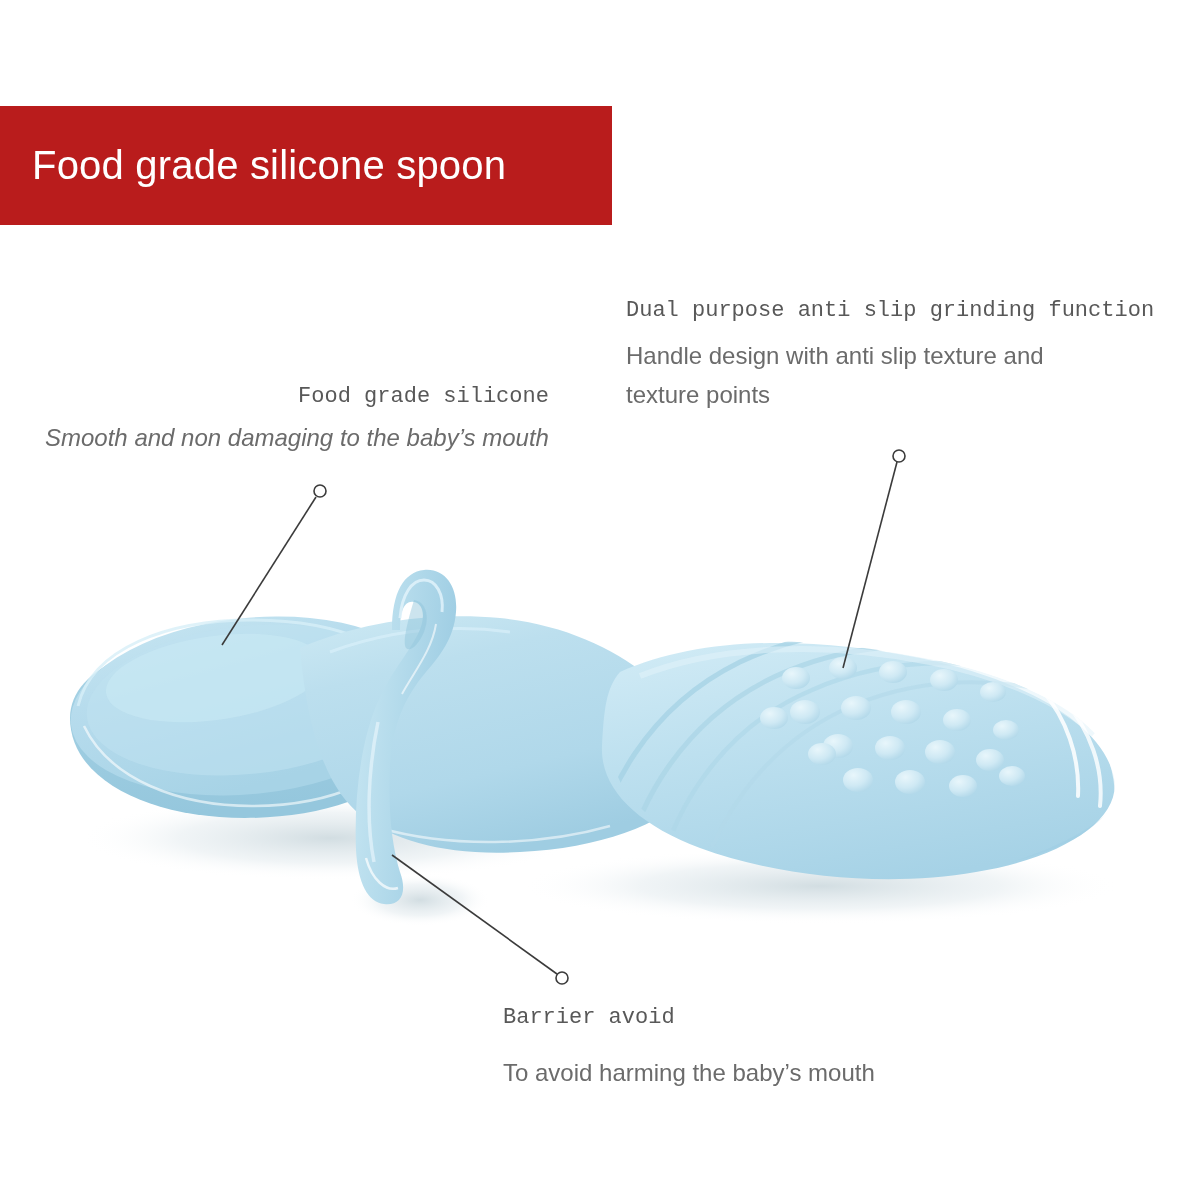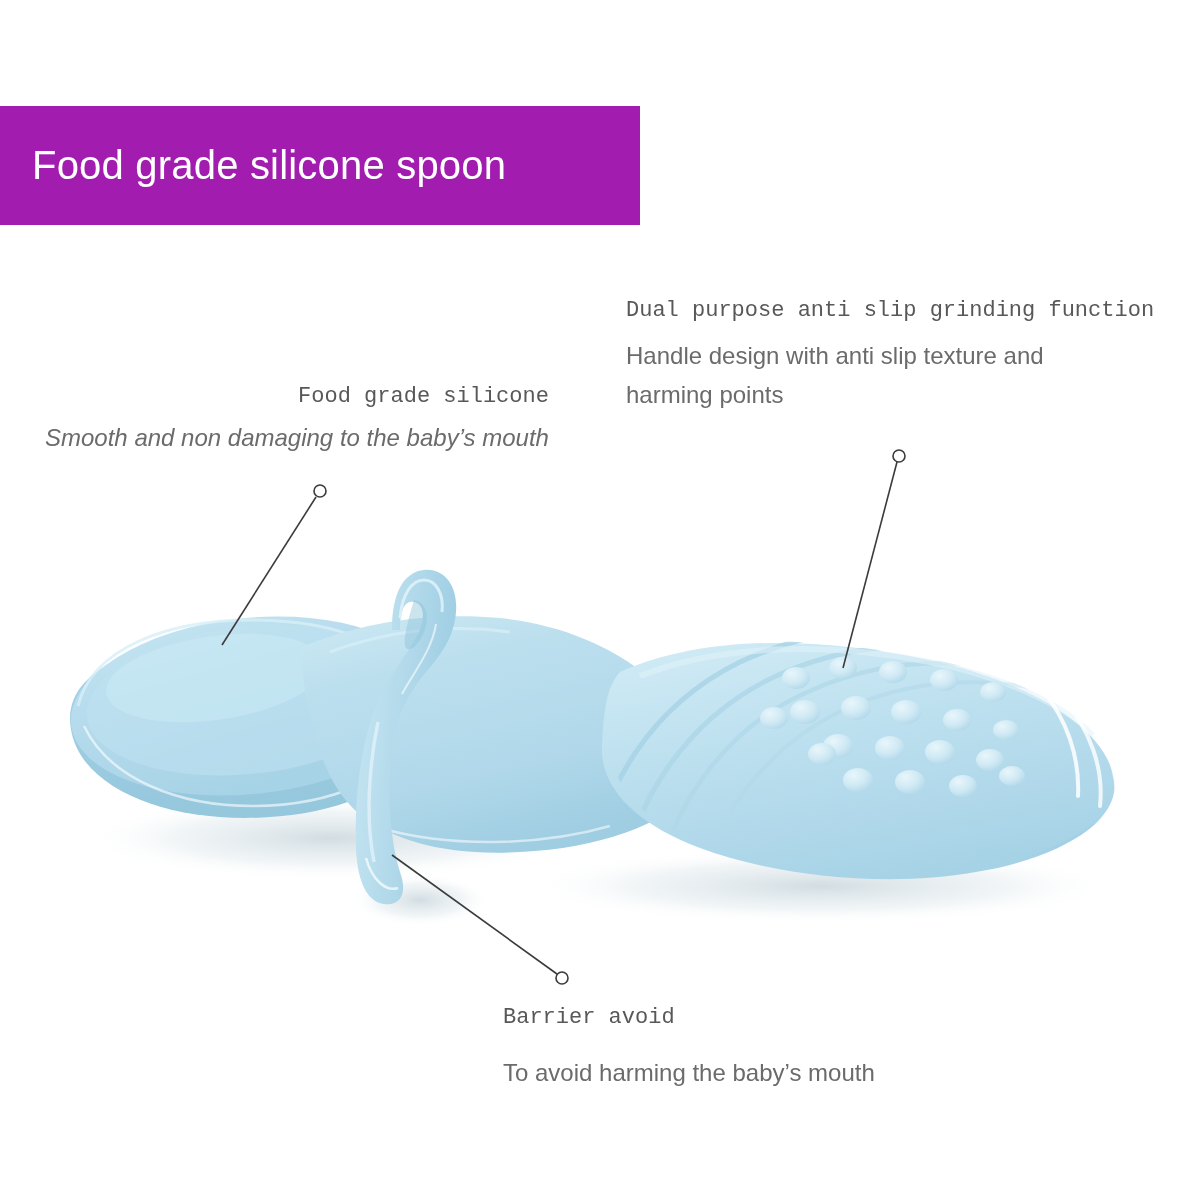--- a/index.html
+++ b/index.html
@@ -19,22 +19,21 @@
     overflow: hidden;
   }
 
   
   .banner {
     position: absolute;
     left: 0;
     top: 106px;
     width: 612px;
     height: 119px;
-    background: #a21caf;
-    padding-left: 28px;
+    background: #b91c1c;
   }
   .banner-title {
     position: absolute;
     left: 32px;
     top: 50%;
     transform: translateY(-52%);
     color: #ffffff;
     font-size: 40px;
     font-weight: 400;
     letter-spacing: 0.2px;
@@ -264,21 +263,21 @@
     <div class="callout-title">Food grade silicone</div>
     <div class="callout-sub">
       <span>Smooth and non damaging to the baby’s mouth</span>
     </div>
   </div>
 
   <div class="callout" id="callout-dual">
     <div class="callout-title">Dual purpose anti slip grinding function</div>
     <div class="callout-sub">
       <span>Handle design with anti slip texture and</span>
-      <span>harming points</span>
+      <span>texture points</span>
     </div>
   </div>
 
   <div class="callout" id="callout-barrier">
     <div class="callout-title">Barrier avoid</div>
     <div class="callout-sub">
       <span>To avoid harming the baby’s mouth</span>
     </div>
   </div>
 

